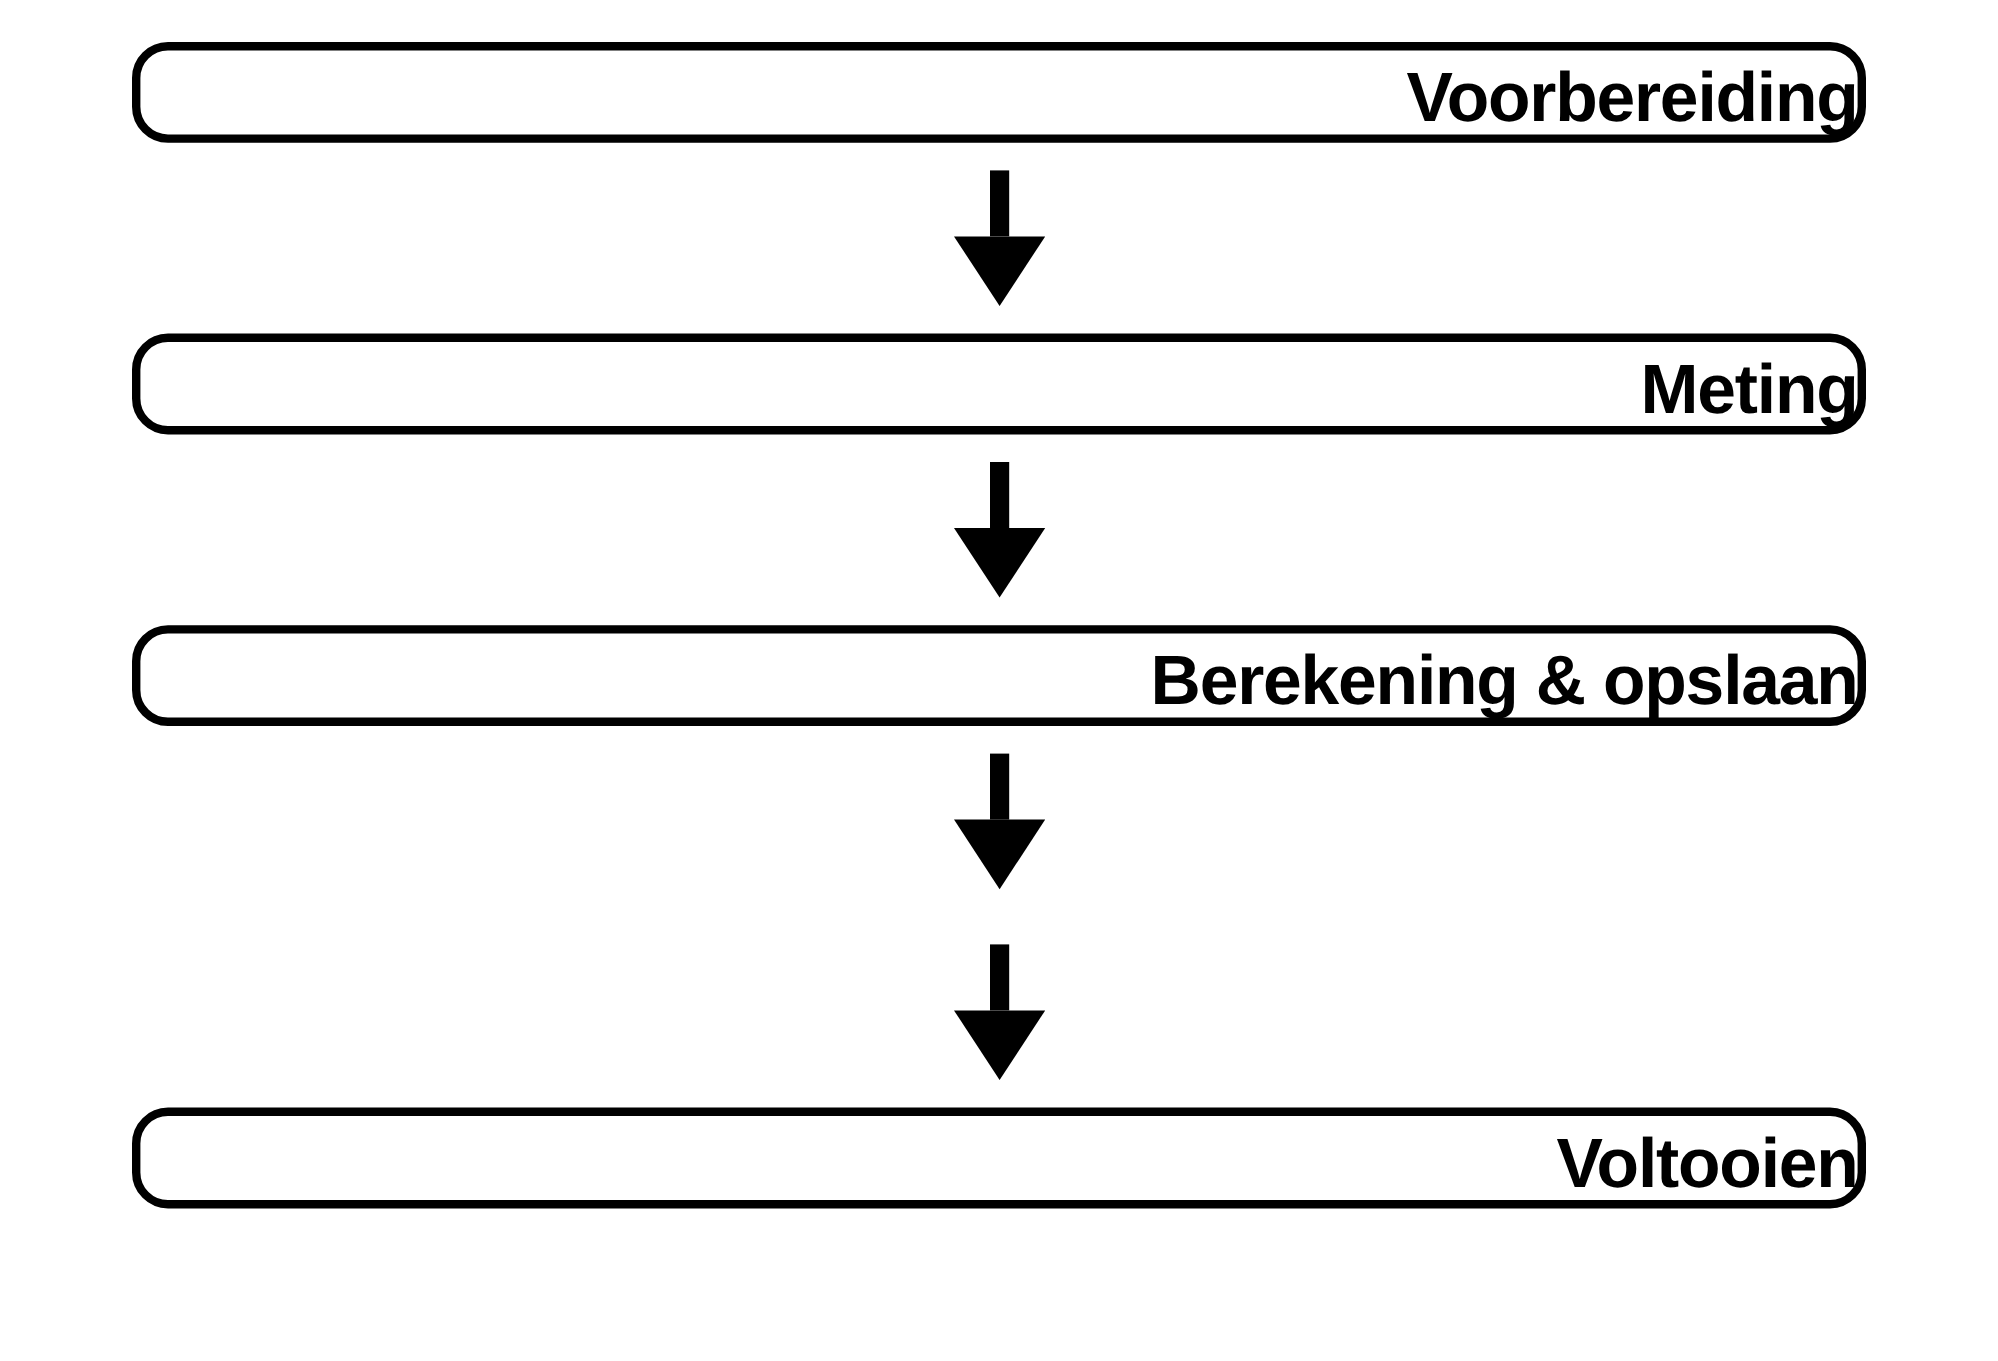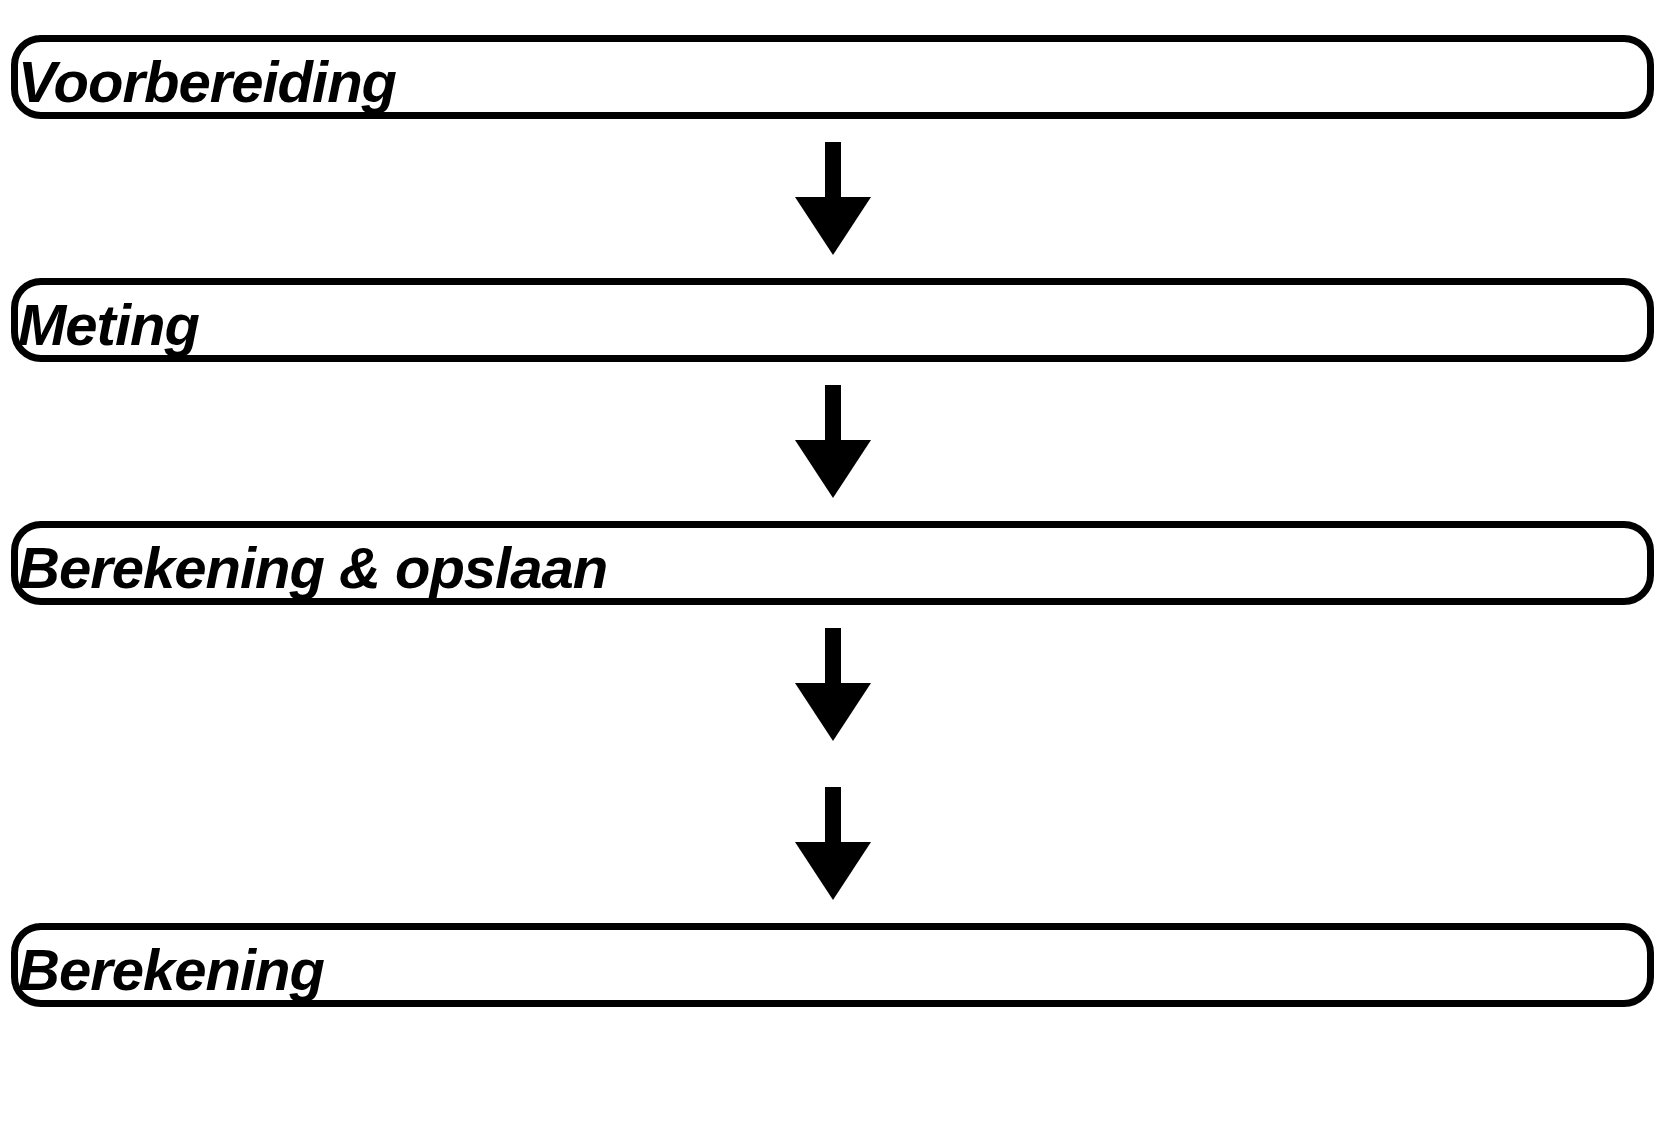--- a/index.html
+++ b/index.html
@@ -20,29 +20,28 @@
     top: 0;
     left: 0;
     width: 1665px;
     padding-top: 35px;
     display: flex;
     flex-direction: column;
     align-items: center;
   }
   .step-box {
     box-sizing: border-box;
-    width: 1643px;
+    width: 1445px;
     height: 84px;
     border: 7px solid #000000;
     border-radius: 30px;
     background: #ffffff;
     display: flex;
     align-items: center;
-    justify-content: flex-start;
-    font-style: italic;
+    justify-content: flex-end;
   }
   .step-label {
     font-size: 58px;
     font-weight: bold;
     letter-spacing: -1px;
     color: #000000;
     white-space: nowrap;
     position: relative;
     top: 5px;
     line-height: 1;
@@ -102,17 +101,17 @@
       <span class="arrow-head"></span>
     </div>
 
 
     <div class="arrow-connector">
       <span class="arrow-shaft"></span>
       <span class="arrow-head"></span>
     </div>
 
     <div class="step-box">
-      <span class="step-label">Berekening</span>
+      <span class="step-label">Voltooien</span>
     </div>
 
   </div>
 </div>
 
 </body></html>

